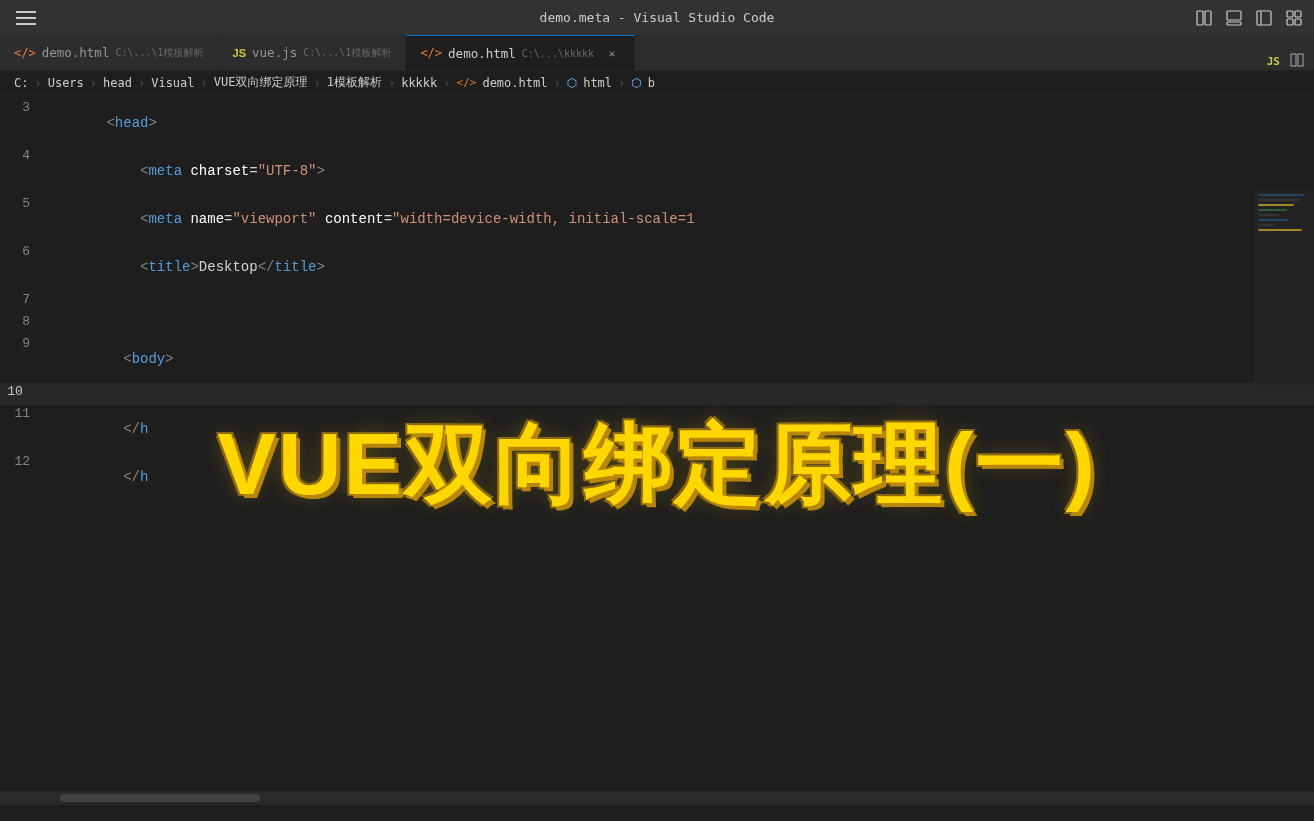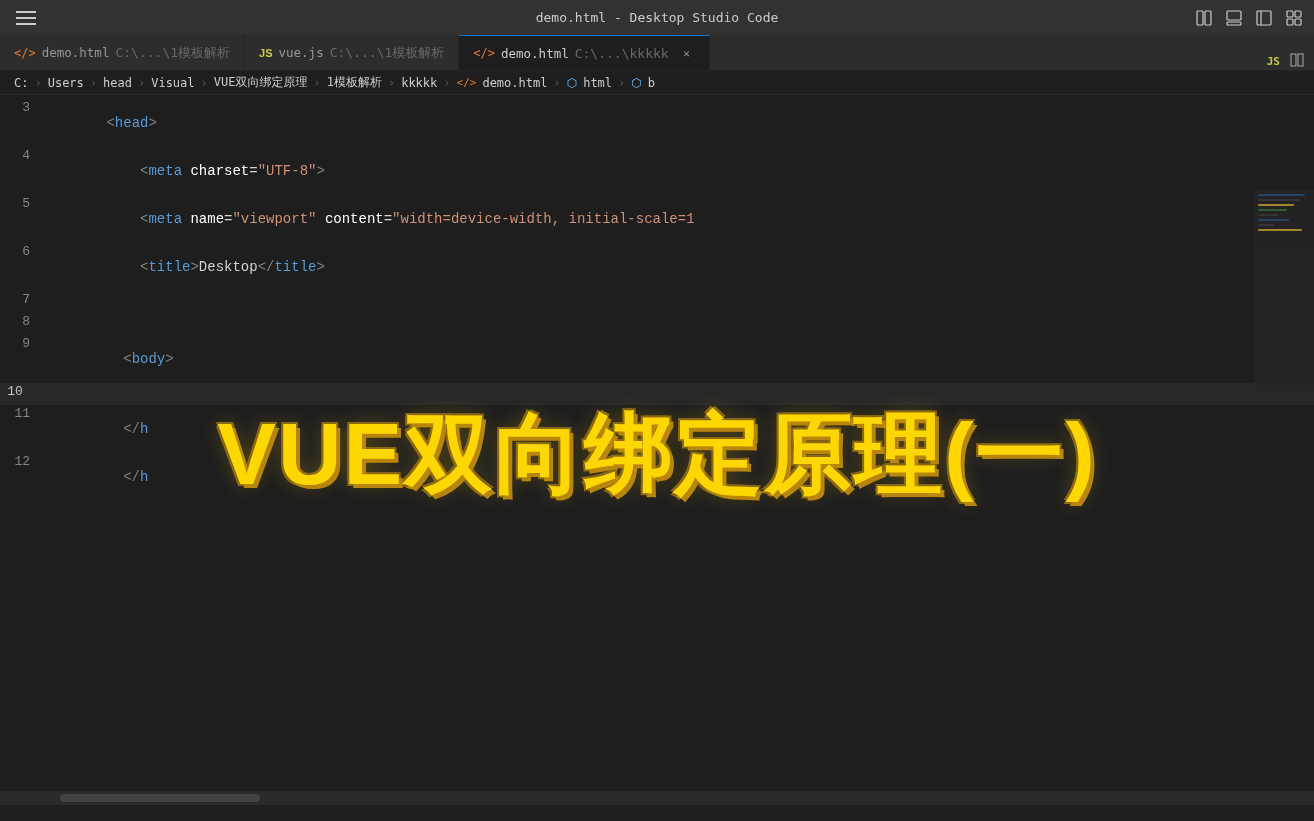--- a/index.html
+++ b/index.html
@@ -105,21 +105,21 @@
     .tab .tab-icon.js-icon {
       color: #cbcb41;
       font-style: normal;
       font-weight: bold;
       font-family: sans-serif;
       font-size: 11px;
     }
 
     .tab .tab-path {
       color: #686868;
-      font-size: 13px;
+      font-size: 10px;
     }
 
     .tab .tab-close {
       width: 16px;
       height: 16px;
       display: flex;
       align-items: center;
       justify-content: center;
       border-radius: 3px;
       font-size: 11px;
@@ -230,21 +230,21 @@
       margin-top: 3px;
       background: #424242;
       border-radius: 4px;
       width: 200px;
       margin-left: 60px;
     }
 
     
     .overlay {
       position: absolute;
-      top: 4px;
+      top: 14px;
       left: 0;
       width: 100%;
       height: 100%;
       pointer-events: none;
       display: flex;
       flex-direction: row;
       align-items: center;
       justify-content: center;
     }
 
@@ -310,21 +310,21 @@
   </style>
 </head>
 <body>
 
 <div class="title-bar">
   <div class="title-bar-menu">
     <span></span>
     <span></span>
     <span></span>
   </div>
-  <span class="title-bar-title">demo.html - Desktop Studio Code</span>
+  <span class="title-bar-title">demo.meta - Visual Studio Code</span>
   <div class="title-bar-controls">
     <span class="ctrl-icon">
       <svg width="16" height="16" viewBox="0 0 16 16" fill="#ccc">
         <rect x="1" y="1" width="6" height="14" rx="1" fill="none" stroke="#ccc" stroke-width="1.2"></rect>
         <rect x="9" y="1" width="6" height="14" rx="1" fill="none" stroke="#ccc" stroke-width="1.2"></rect>
       </svg>
     </span>
     <span class="ctrl-icon">
       <svg width="16" height="16" viewBox="0 0 16 16">
         <rect x="1" y="1" width="14" height="9" rx="1" fill="none" stroke="#ccc" stroke-width="1.2"></rect>

